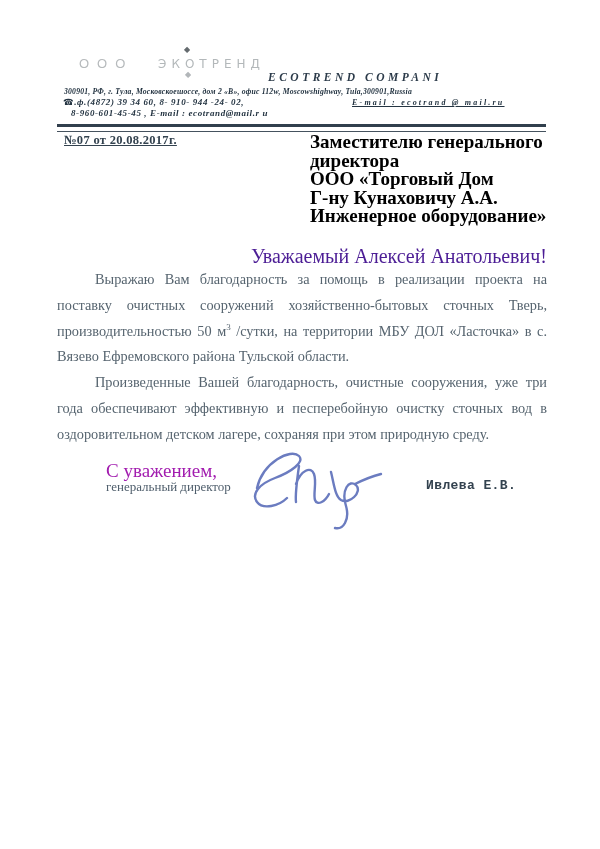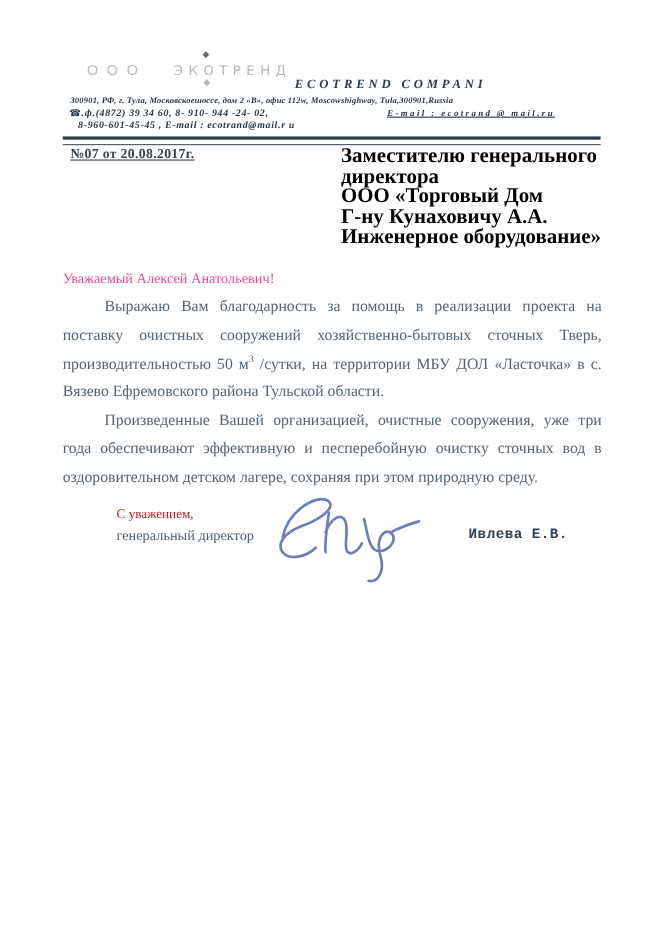--- a/index.html
+++ b/index.html
@@ -23,26 +23,26 @@
   .addr{left:64px;top:87px;font-size:7.7px;font-weight:bold;font-style:italic;color:#243442;letter-spacing:.2px;white-space:nowrap;}
   .phone1{left:63px;top:97px;font-size:9px;font-weight:bold;font-style:italic;color:#243442;letter-spacing:.6px;white-space:nowrap;}
   .phone2{left:71px;top:108px;font-size:9px;font-weight:bold;font-style:italic;color:#243442;letter-spacing:.6px;white-space:nowrap;}
   .phone-glyph{font-family:"DejaVu Sans",sans-serif;font-style:normal;font-size:8.5px;}
   .email-right{left:352px;top:98px;font-size:8px;font-weight:bold;font-style:italic;letter-spacing:2.2px;color:#243442;white-space:nowrap;text-decoration:underline;}
   .rule{left:57px;top:124px;width:489px;height:4px;border-top:3px solid #313f4d;border-bottom:1.5px solid #45525e;}
   
   .ref{left:64px;top:133px;font-size:12.5px;font-weight:bold;color:#33424f;text-decoration:underline;letter-spacing:.3px;}
   .recipient{left:310px;top:133px;font-size:19px;font-weight:bold;color:#000000;line-height:18.5px;}
   
-  .salutation{left:57px;top:245px;width:490px;text-align:left;font-size:13px;color:#ec4899;}
+  .salutation{left:57px;top:245px;width:490px;text-align:right;font-size:20px;color:#4c1d95;}
   .body-text{left:57px;top:267px;width:490px;color:#56646f;font-size:14.3px;line-height:25.8px;}
   .body-text p{margin:0;text-indent:38px;text-align:justify;}
   sup{font-size:9px;line-height:0;}
   
-  .signoff1{left:106px;top:460px;font-size:12px;color:#b91c1c;}
+  .signoff1{left:106px;top:460px;font-size:19px;color:#a21caf;}
   .signoff2{left:106px;top:479px;font-size:13px;color:#4e5d6b;}
   .sig-svg{left:243px;top:444px;}
   .sig-name{left:426px;top:478px;font-size:13px;font-weight:bold;color:#33424f;letter-spacing:.4px;font-family:Liberation Mono, monospace;}
 </style>
 </head>
 <body>
 
 <div class="page">
 
   <span class="abs logo-ooo">ООО</span>
@@ -63,21 +63,21 @@
     <div>Заместителю генерального директора</div>
     <div>ООО «Торговый Дом</div>
     <div>Г-ну Кунаховичу А.А.</div>
     <div>Инженерное оборудование»</div>
   </div>
 
   <div class="abs salutation">Уважаемый Алексей Анатольевич!</div>
 
   <div class="abs body-text">
     <p><span>Выражаю Вам благодарность за помощь в реализации проекта на поставку очистных сооружений хозяйственно-бытовых сточных Тверь, производительностью 50 м</span><sup>3</sup><span> /сутки, на территории МБУ ДОЛ «Ласточка» в с. Вязево Ефремовского района Тульской области.</span></p>
-    <p>Произведенные Вашей организацией, очистные сооружения, уже три года обеспечивают эффективную и песперебойную очистку сточных вод в оздоровительном детском лагере, сохраняя при этом природную среду.</p>
+    <p>Произведенные Вашей благодарность, очистные сооружения, уже три года обеспечивают эффективную и песперебойную очистку сточных вод в оздоровительном детском лагере, сохраняя при этом природную среду.</p>
   </div>
 
   <div class="abs signoff1">С уважением,</div>
   <div class="abs signoff2">генеральный директор</div>
 
   <svg class="abs sig-svg" width="150" height="90" viewBox="0 0 150 90">
     <g fill="none" stroke="#6b7cc0" stroke-width="2.4" stroke-linecap="round" stroke-linejoin="round">
       <path d="M14,44 C20,18 48,4 56,12 C62,18 48,28 32,34 C16,40 8,50 14,58 C20,66 36,62 44,54"></path>
       <path d="M56,22 C54,36 52,50 53,58 M53,40 C58,26 68,22 71,30 C74,38 70,50 72,56 C74,62 82,58 86,50"></path>
       <path d="M88,28 C91,40 92,52 98,56 C106,61 120,48 113,41 C106,35 98,46 103,62 C107,76 100,86 92,84"></path>

